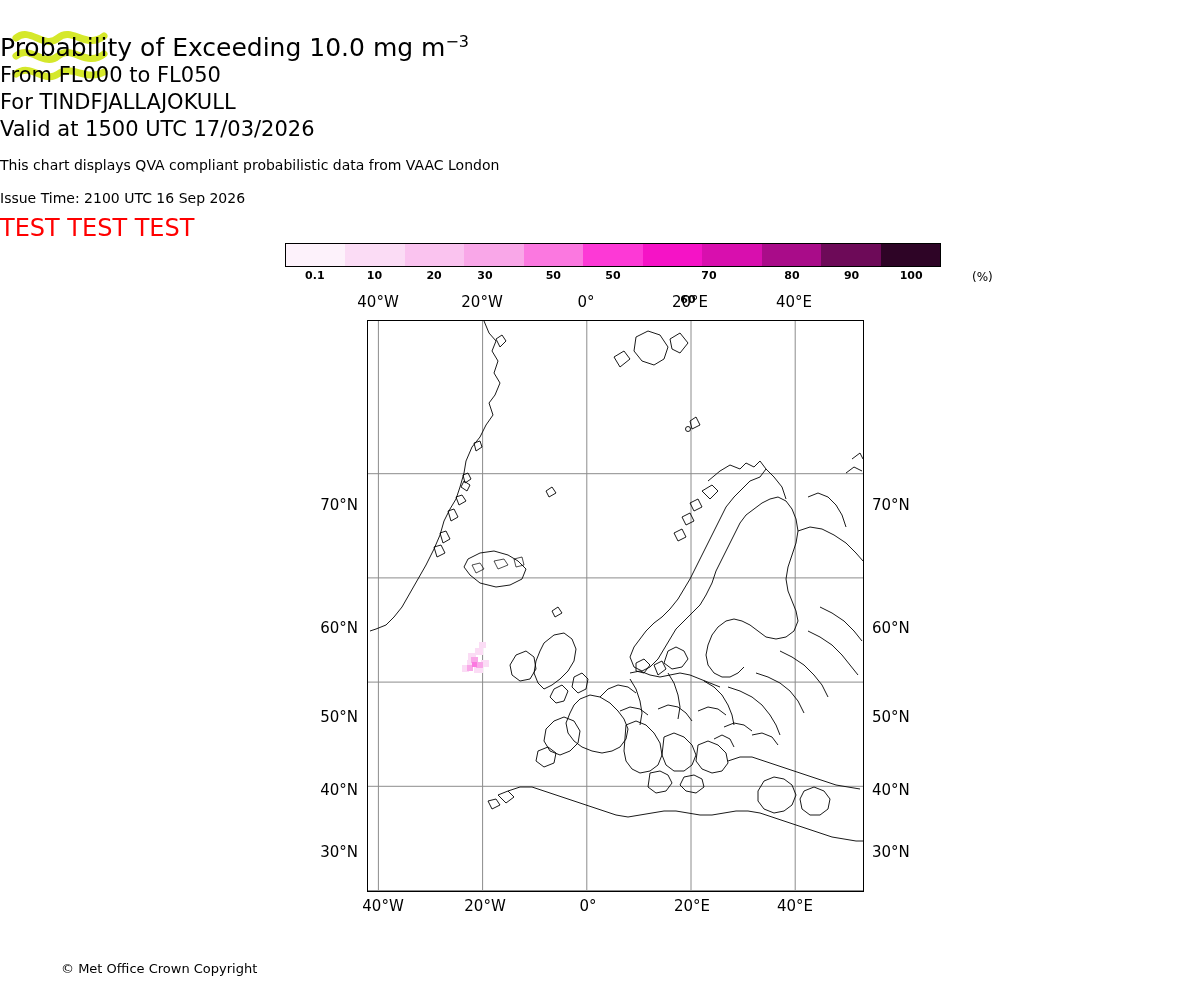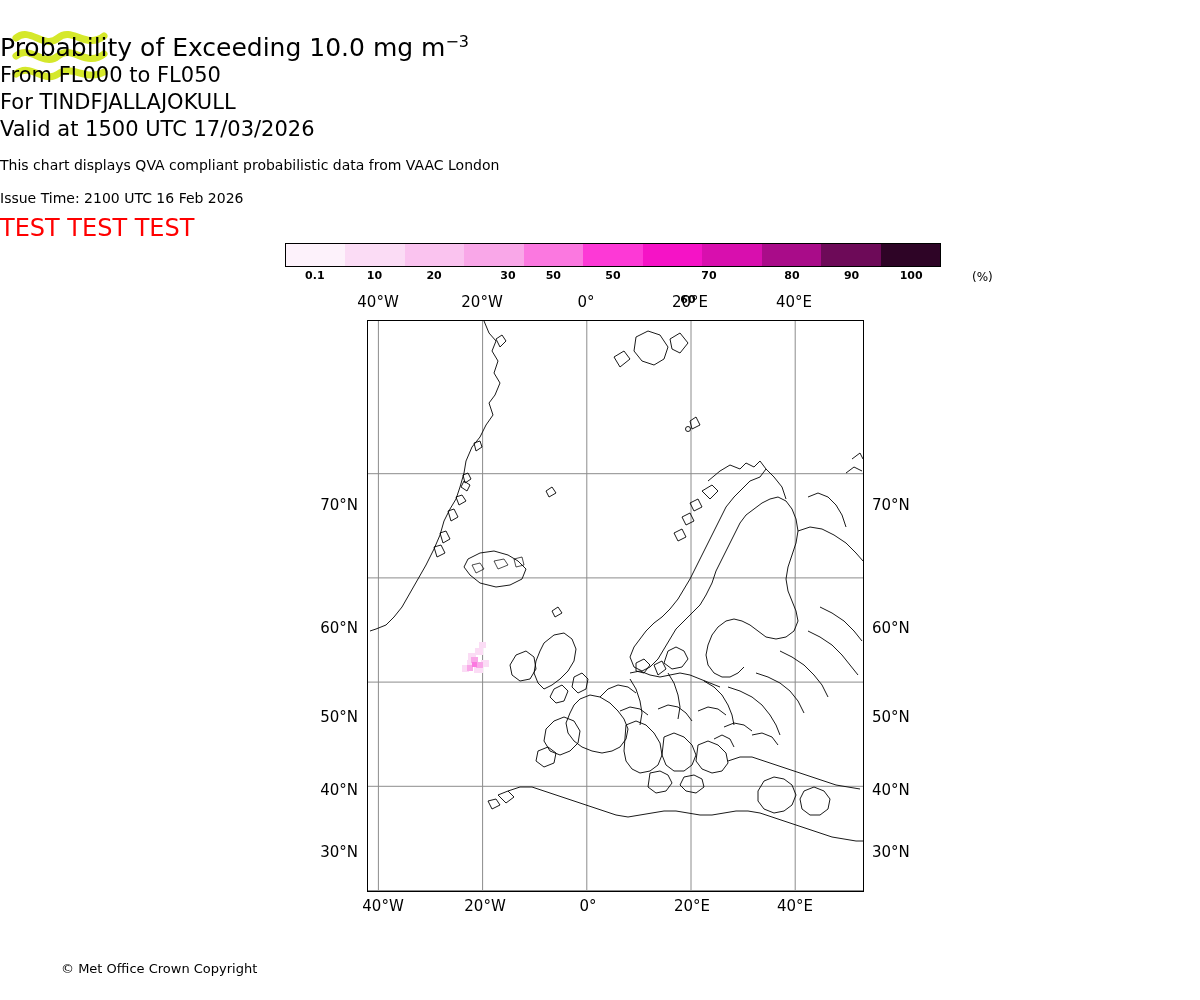--- a/index.html
+++ b/index.html
@@ -169,41 +169,41 @@
       <path d="M6,52 C20,40 34,62 48,52 C62,42 76,60 94,50"></path>
     </g>
   </svg>
 </div>
 
 <div id="main-title"><span>Probability of Exceeding 10.0 mg m</span><sup>−3</sup></div>
 <div id="sub1">From FL000 to FL050</div>
 <div id="sub2">For TINDFJALLAJOKULL</div>
 <div id="sub3">Valid at 1500 UTC 17/03/2026</div>
 <div id="qva-note">This chart displays QVA compliant probabilistic data from VAAC London</div>
-<div id="issue-time">Issue Time: 2100 UTC 16 Feb 2026</div>
+<div id="issue-time">Issue Time: 2100 UTC 16 Sep 2026</div>
 <div id="test-banner">TEST TEST TEST</div>
 
 <div id="colorbar-wrap">
   <div id="colorbar">
       <div class="cb-cell" style="background: rgb(253, 242, 251);"></div>
       <div class="cb-cell" style="background: rgb(251, 220, 245);"></div>
       <div class="cb-cell" style="background: rgb(250, 195, 239);"></div>
       <div class="cb-cell" style="background: rgb(249, 167, 232);"></div>
       <div class="cb-cell" style="background: rgb(251, 120, 224);"></div>
       <div class="cb-cell" style="background: rgb(253, 57, 214);"></div>
       <div class="cb-cell" style="background: rgb(245, 19, 198);"></div>
       <div class="cb-cell" style="background: rgb(216, 15, 174);"></div>
       <div class="cb-cell" style="background: rgb(169, 12, 137);"></div>
       <div class="cb-cell" style="background: rgb(109, 10, 88);"></div>
       <div class="cb-cell" style="background: rgb(46, 4, 38);"></div>
     </div>
 <div class="cb-tick-label" style="left: 29.8182px;">0.1</div>
     <div class="cb-tick-label" style="left: 89.4545px;">10</div>
     <div class="cb-tick-label" style="left: 149.091px;">20</div>
-    <div class="cb-tick-label" style="left: 223px;">30</div>
+    <div class="cb-tick-label" style="left: 200px;">30</div>
     <div class="cb-tick-label" style="left: 268.364px;">50</div>
     <div class="cb-tick-label" style="left: 328px;">50</div>
     <div class="cb-tick-label" style="left: 403px; margin-top: 24px;">60</div>
     <div class="cb-tick-label" style="left: 424px;">70</div>
     <div class="cb-tick-label" style="left: 506.909px;">80</div>
     <div class="cb-tick-label" style="left: 566.545px;">90</div>
     <div class="cb-tick-label" style="left: 626.182px;">100</div>
   </div>
 <div id="cb-units">(%)</div>
 

